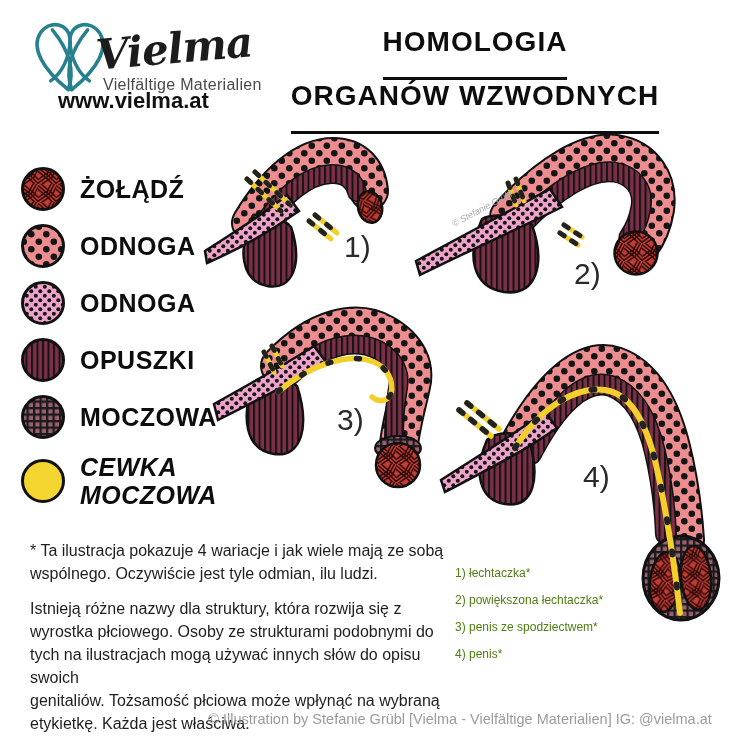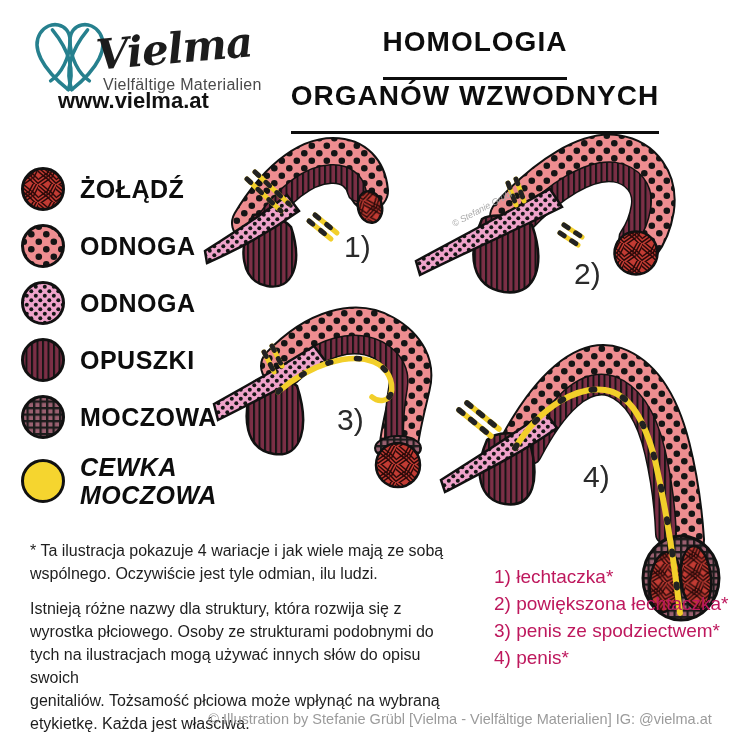--- a/index.html
+++ b/index.html
@@ -23,21 +23,21 @@
   .legend-item{display:flex;align-items:center;height:57px;gap:14px;}
   .legend-item.tall{height:72px;}
   .swatch{width:46px;height:46px;flex:0 0 46px;}
   .legend-label{font-size:25px;font-weight:800;letter-spacing:.5px;color:#0d0d0d;line-height:1.12;}
   .legend-label.wrap{width:165px;font-style:italic;}
 
   .fig-label{position:absolute;font-size:30px;color:#2a2a2a;}
 
   
   .note{left:30px;width:428px;font-size:16px;line-height:23px;white-space:pre-line;color:#1e1e1e;}
-  #variants{left:455px;top:566px;font-size:19px;color:#be185d;margin-left:39px;}
+  #variants{left:455px;top:566px;font-size:12px;color:#4d7c0f;}
   #variants div{height:27px;}
 
   #footer{left:185px;top:711px;width:550px;text-align:center;font-size:14.5px;color:#9b9b9b;}
 </style>
 </head>
 <body>
 
 <div id="page">
 
   <svg width="0" height="0" style="position:absolute" aria-hidden="true">

